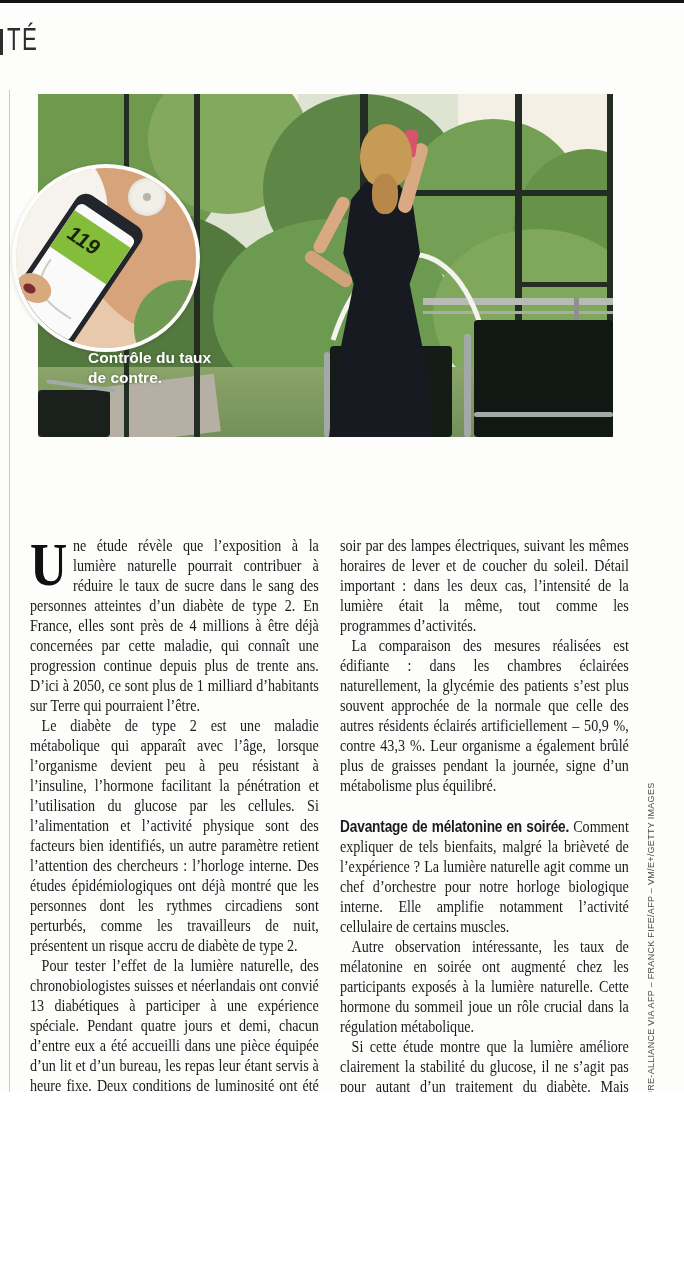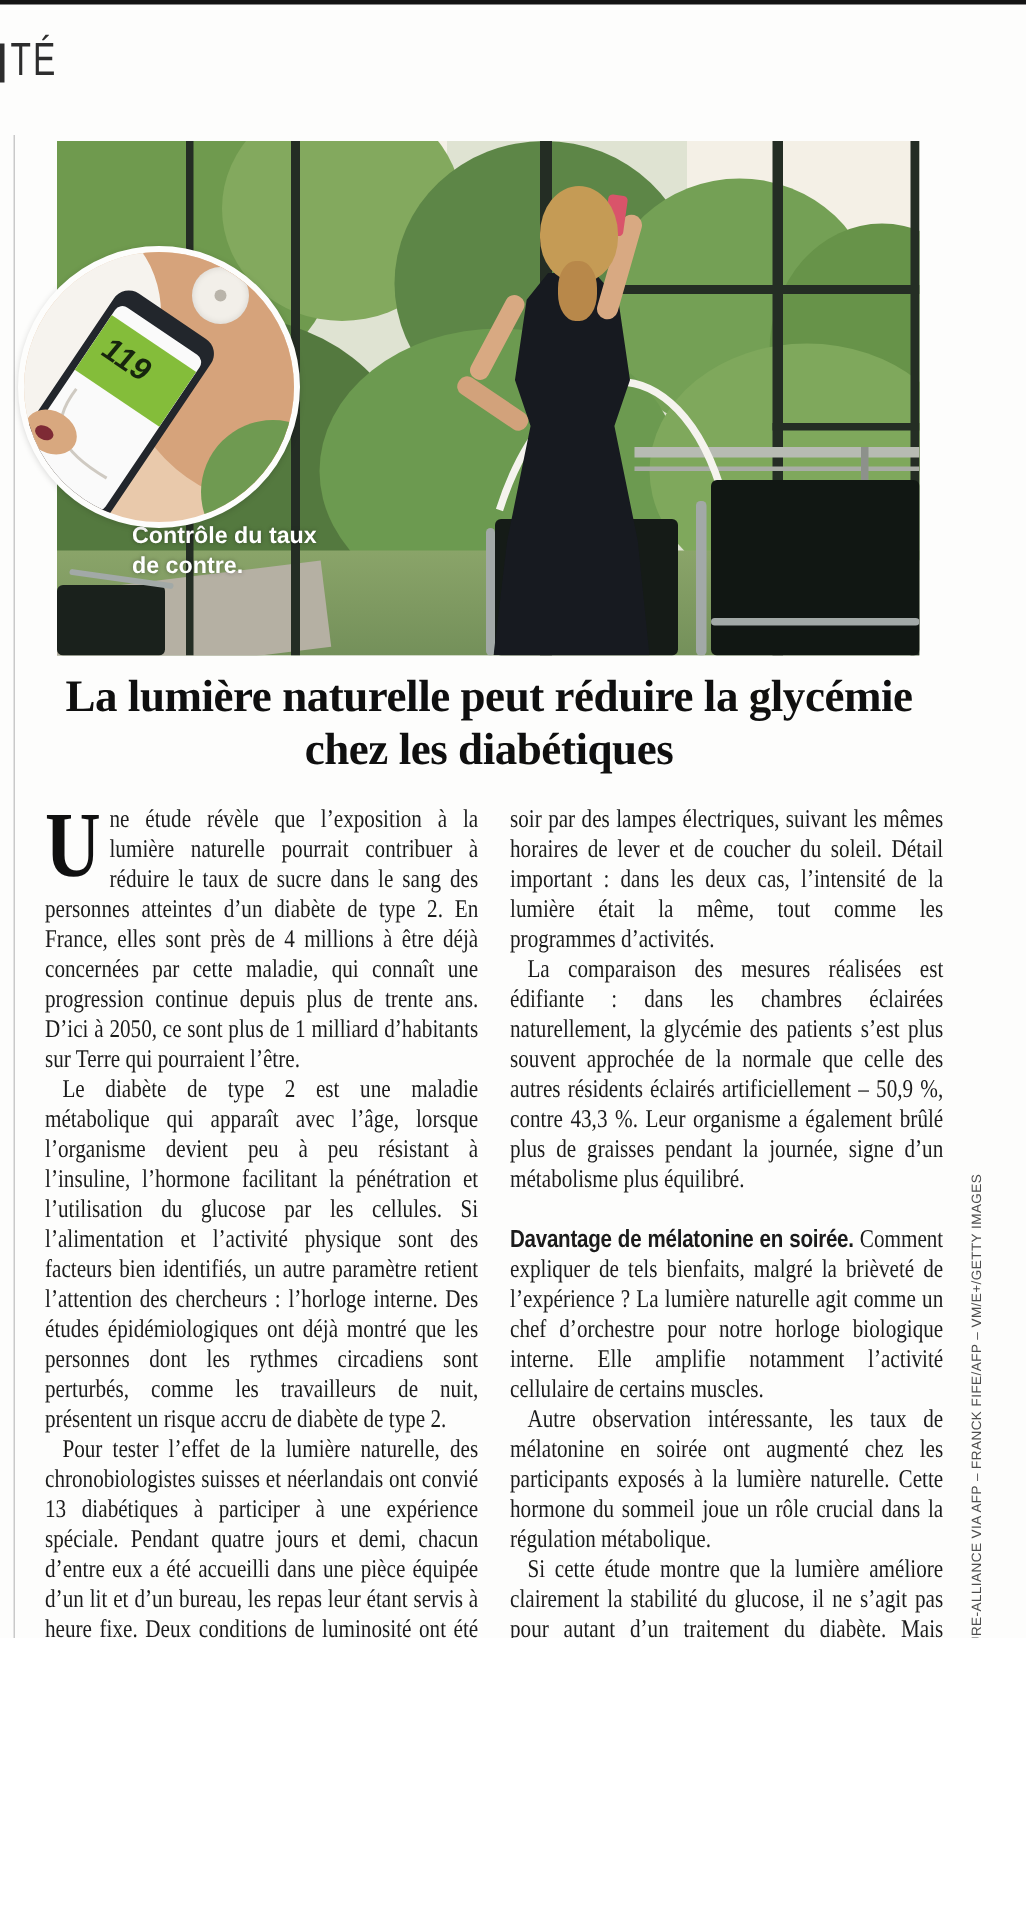--- a/index.html
+++ b/index.html
@@ -161,21 +161,20 @@
         <svg class="abs chart-line" width="60" height="60">
           <path d="M4,6 C2,38 18,46 54,44" stroke="#cfcac2" stroke-width="2" fill="none"></path>
         </svg>
       </div>
       <div class="abs home-btn"></div>
     </div>
     <div class="abs thumb"></div>
     <div class="abs nail"></div>
   </div>
 
-  <h1 class="abs headline" style="margin:0;">La lumière naturelle peut réduire la glycémie chez les diabétiques</h1>
 
   <div class="abs col col-left">
     <p><span class="dropcap">U</span><span>ne étude révèle que l’exposition à la lumière naturelle pourrait contribuer à réduire le taux de sucre dans le sang des personnes atteintes d’un diabète de type 2. En France, elles sont près de 4 millions à être déjà concernées par cette maladie, qui connaît une progression continue depuis plus de trente ans. D’ici à 2050, ce sont plus de 1 milliard d’habitants sur Terre qui pourraient l’être.</span></p>
     <p class="ind">Le diabète de type 2 est une maladie métabolique qui apparaît avec l’âge, lorsque l’organisme devient peu à peu résistant à l’insuline, l’hormone facilitant la pénétration et l’utilisation du glucose par les cellules. Si l’alimentation et l’activité physique sont des facteurs bien identifiés, un autre paramètre retient l’attention des chercheurs : l’horloge interne. Des études épidémiologiques ont déjà montré que les personnes dont les rythmes circadiens sont perturbés, comme les travailleurs de nuit, présentent un risque accru de diabète de type 2.</p>
     <p class="ind">Pour tester l’effet de la lumière naturelle, des chronobiologistes suisses et néerlandais ont convié 13 diabétiques à participer à une expérience spéciale. Pendant quatre jours et demi, chacun d’entre eux a été accueilli dans une pièce équipée d’un lit et d’un bureau, les repas leur étant servis à heure fixe. Deux conditions de luminosité ont été comparées : soit leur séjour se déroulait dans une pièce baignée de lumière naturelle grâce à une grande baie vitrée, soit dans un espace identique, mais éclairé du matin au</p>
   </div>
 
   <div class="abs col col-right">
     <p>soir par des lampes électriques, suivant les mêmes horaires de lever et de coucher du soleil. Détail important : dans les deux cas, l’intensité de la lumière était la même, tout comme les programmes d’activités.</p>
     <p class="ind">La comparaison des mesures réalisées est édifiante : dans les chambres éclairées naturellement, la glycémie des patients s’est plus souvent approchée de la normale que celle des autres résidents éclairés artificiellement – 50,9 %, contre 43,3 %. Leur organisme a également brûlé plus de graisses pendant la journée, signe d’un métabolisme plus équilibré.</p>

